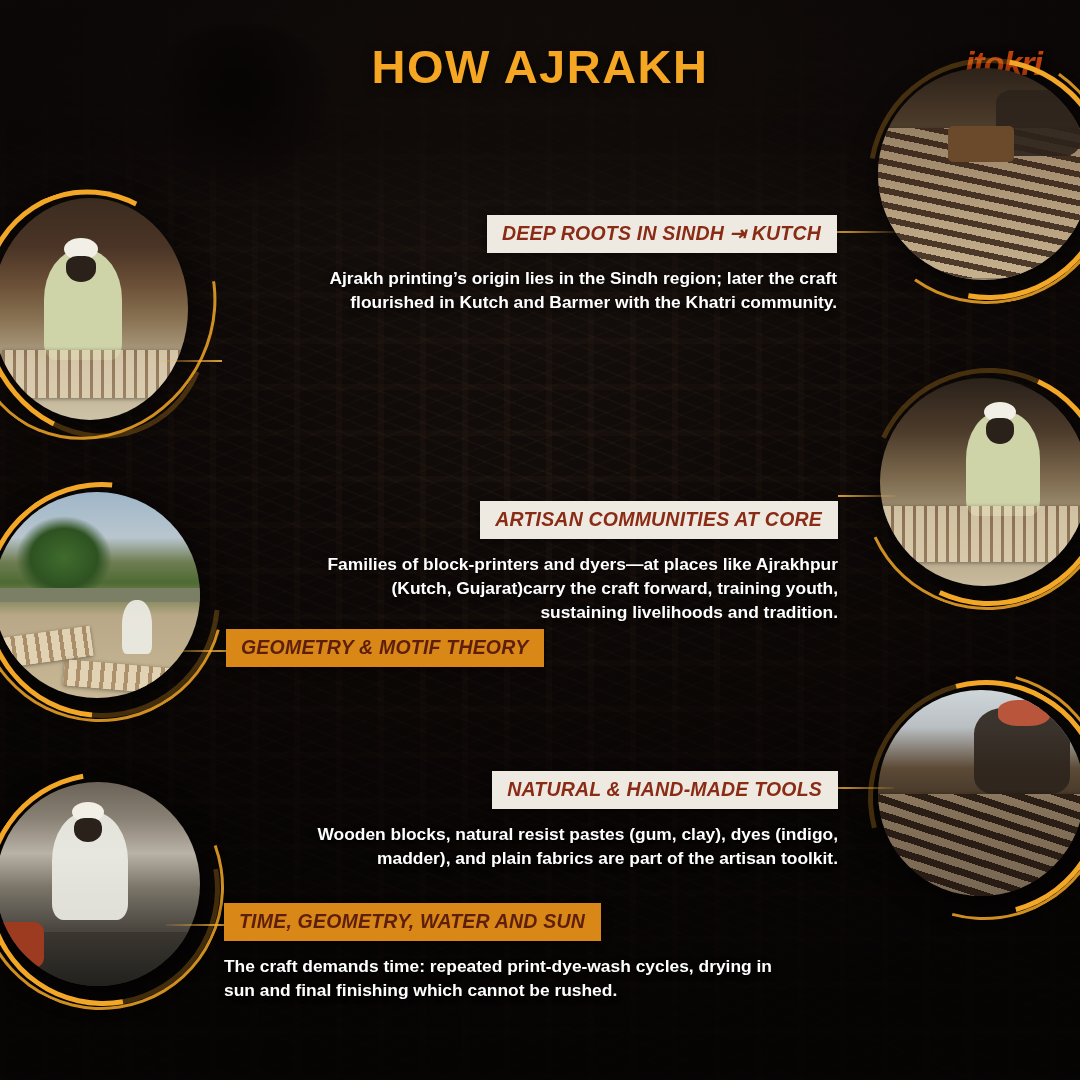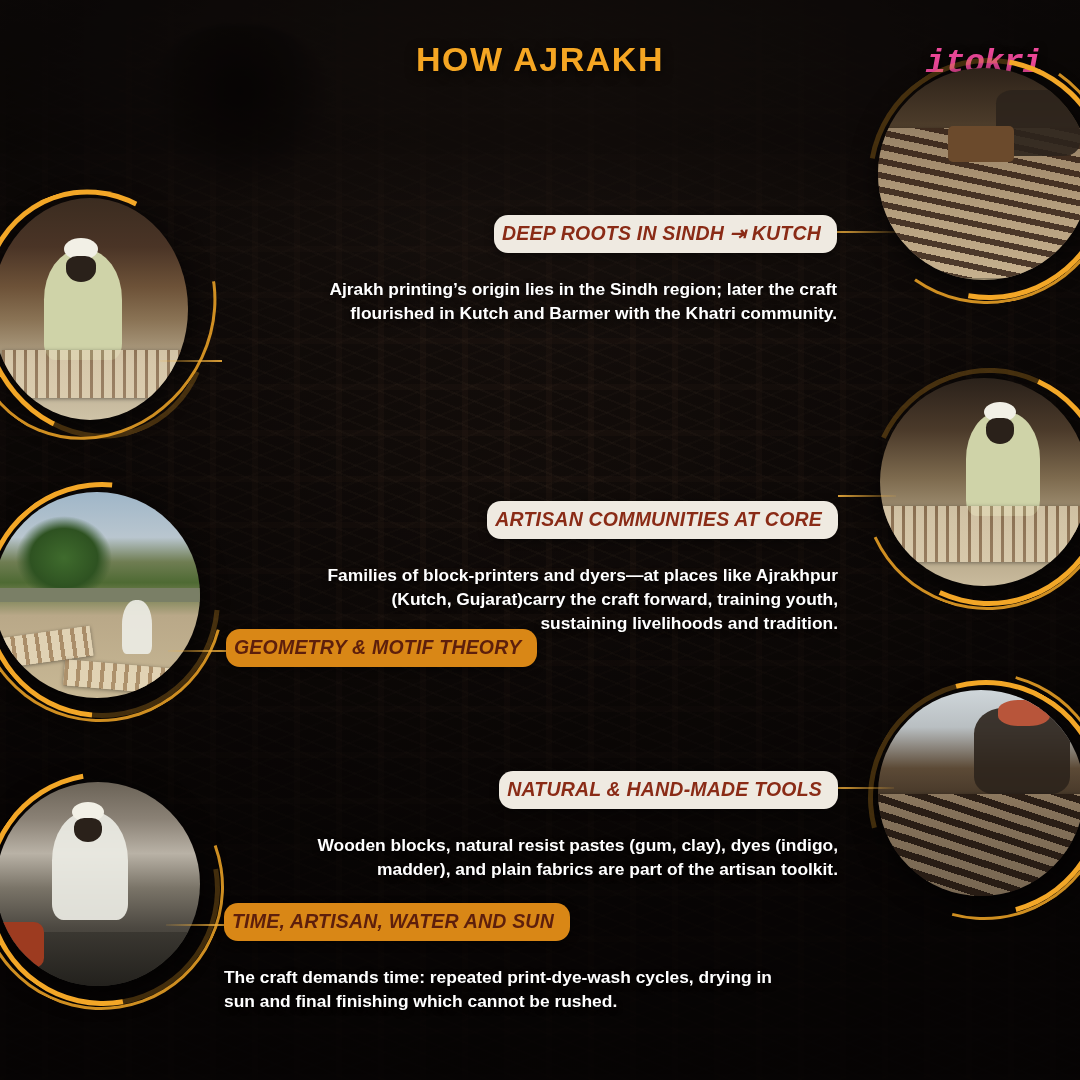--- a/index.html
+++ b/index.html
@@ -54,61 +54,59 @@
     inset: 0;
     background: rgba(12,8,6,0.42);
   }
 
   
   .title {
     position: absolute;
     left: 0; right: 0; top: 40px;
     text-align: center;
     color: #f5a623;
-    font-size: 34px;
+    font-size: 47px;
     font-weight: 800;
     letter-spacing: 1.5px;
     line-height: 1.15;
     text-shadow: 0 3px 12px rgba(0,0,0,0.75);
   }
   .title .l2 { display: block; }
 
   .brand {
     position: absolute;
     right: 38px; top: 44px;
-    color: #ec4899;
+    color: #c2410c;
     font-size: 34px;
     font-weight: 700;
     letter-spacing: -1px;
     font-style: italic;
     text-shadow: 0 2px 8px rgba(0,0,0,0.8);
-    font-family: Liberation Mono, monospace;
   }
 
   
   .section { position: absolute; }
   .sec-label {
     display: inline-block;
-    padding: 7px 16px 8px 8px;
+    padding: 7px 16px 8px 15px;
     font-size: 19.5px;
     font-weight: 800;
     font-style: italic;
     letter-spacing: 0.2px;
     color: #8a2b16;
     background: #efeae1;
     box-shadow: 0 2px 8px rgba(0,0,0,0.55);
     white-space: nowrap;
-    border-radius: 14px;
   }
   .sec-label.amber {
     background: #d98716;
     color: #5d1f0c;
   }
   .sec-body {
-    margin-top: 24px;
+    margin-top: 13px;
     color: #ffffff;
     font-size: 17.4px;
     font-weight: 700;
     line-height: 1.38;
     text-shadow: 0 2px 6px rgba(0,0,0,0.85);
   }
   .align-right { text-align: right; }
   .align-left  { text-align: left; }
   .right-block { display: flex; flex-direction: column; align-items: flex-end; }
 
@@ -303,17 +301,17 @@
   </div>
 
   <div class="connector" style="left:838px; top:787px; width:56px;"></div>
   <div class="section right-block" style="left:300px; top:771px; width:538px;">
     <div class="sec-label">NATURAL &amp; HAND-MADE TOOLS</div>
     <div class="sec-body align-right">Wooden blocks, natural resist pastes (gum, clay), dyes (indigo, madder), and plain fabrics are part of the artisan toolkit.</div>
   </div>
 
   <div class="connector rev" style="left:166px; top:924px; width:58px;"></div>
   <div class="section" style="left:224px; top:903px; width:560px;">
-    <div class="sec-label amber">TIME, ARTISAN, WATER AND SUN</div>
+    <div class="sec-label amber">TIME, GEOMETRY, WATER AND SUN</div>
     <div class="sec-body align-left">The craft demands time: repeated print-dye-wash cycles, drying in sun and final finishing which cannot be rushed.</div>
   </div>
 
 </div>
 
 </body></html>

